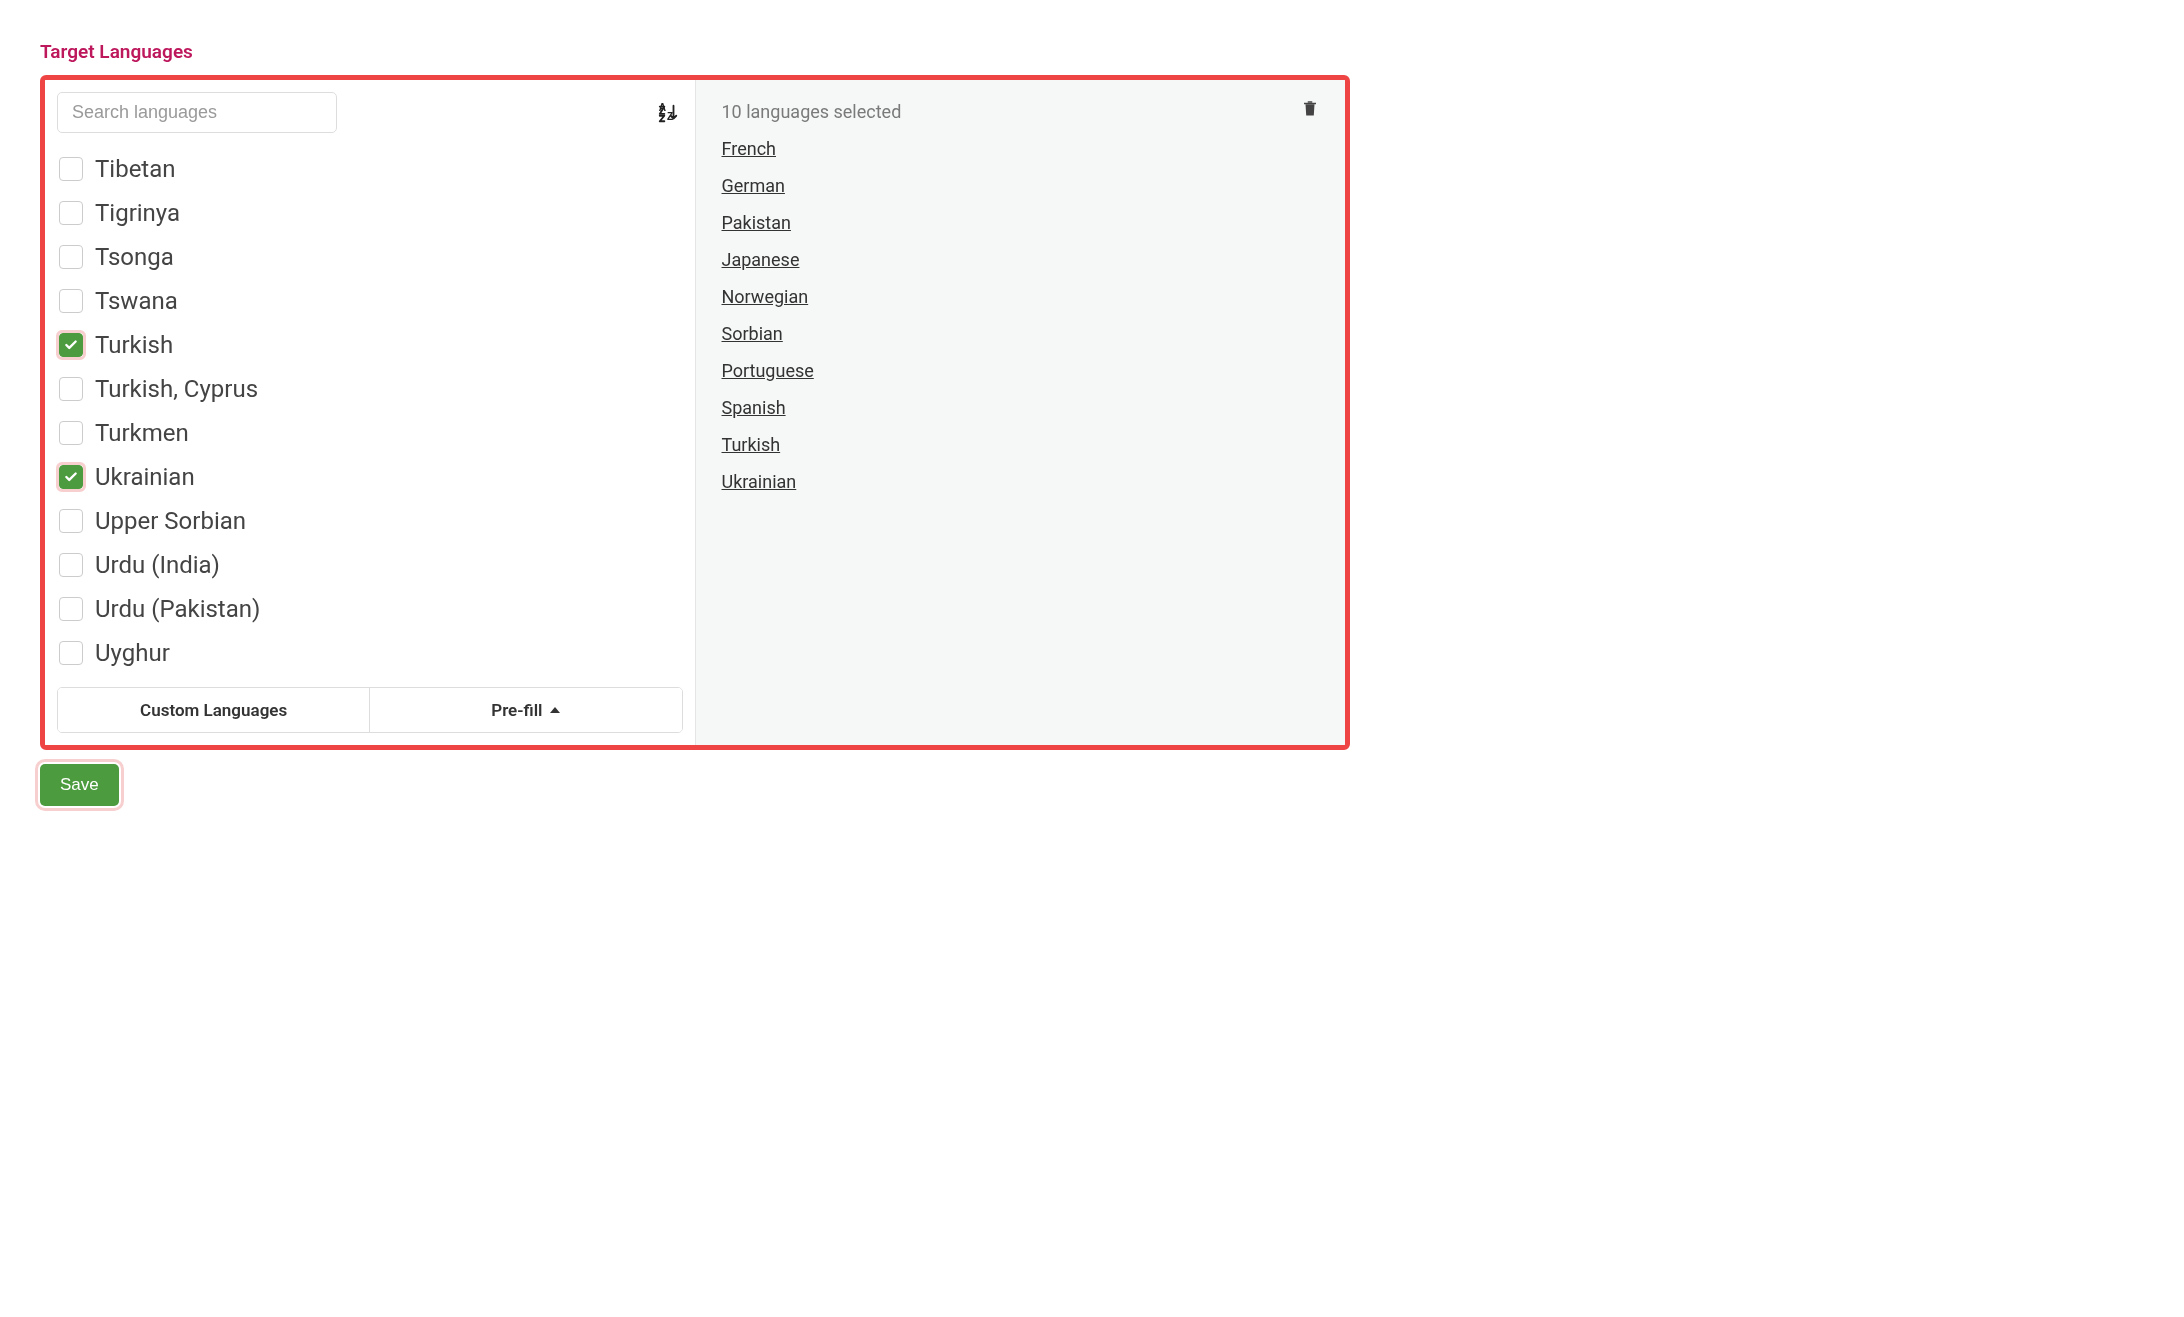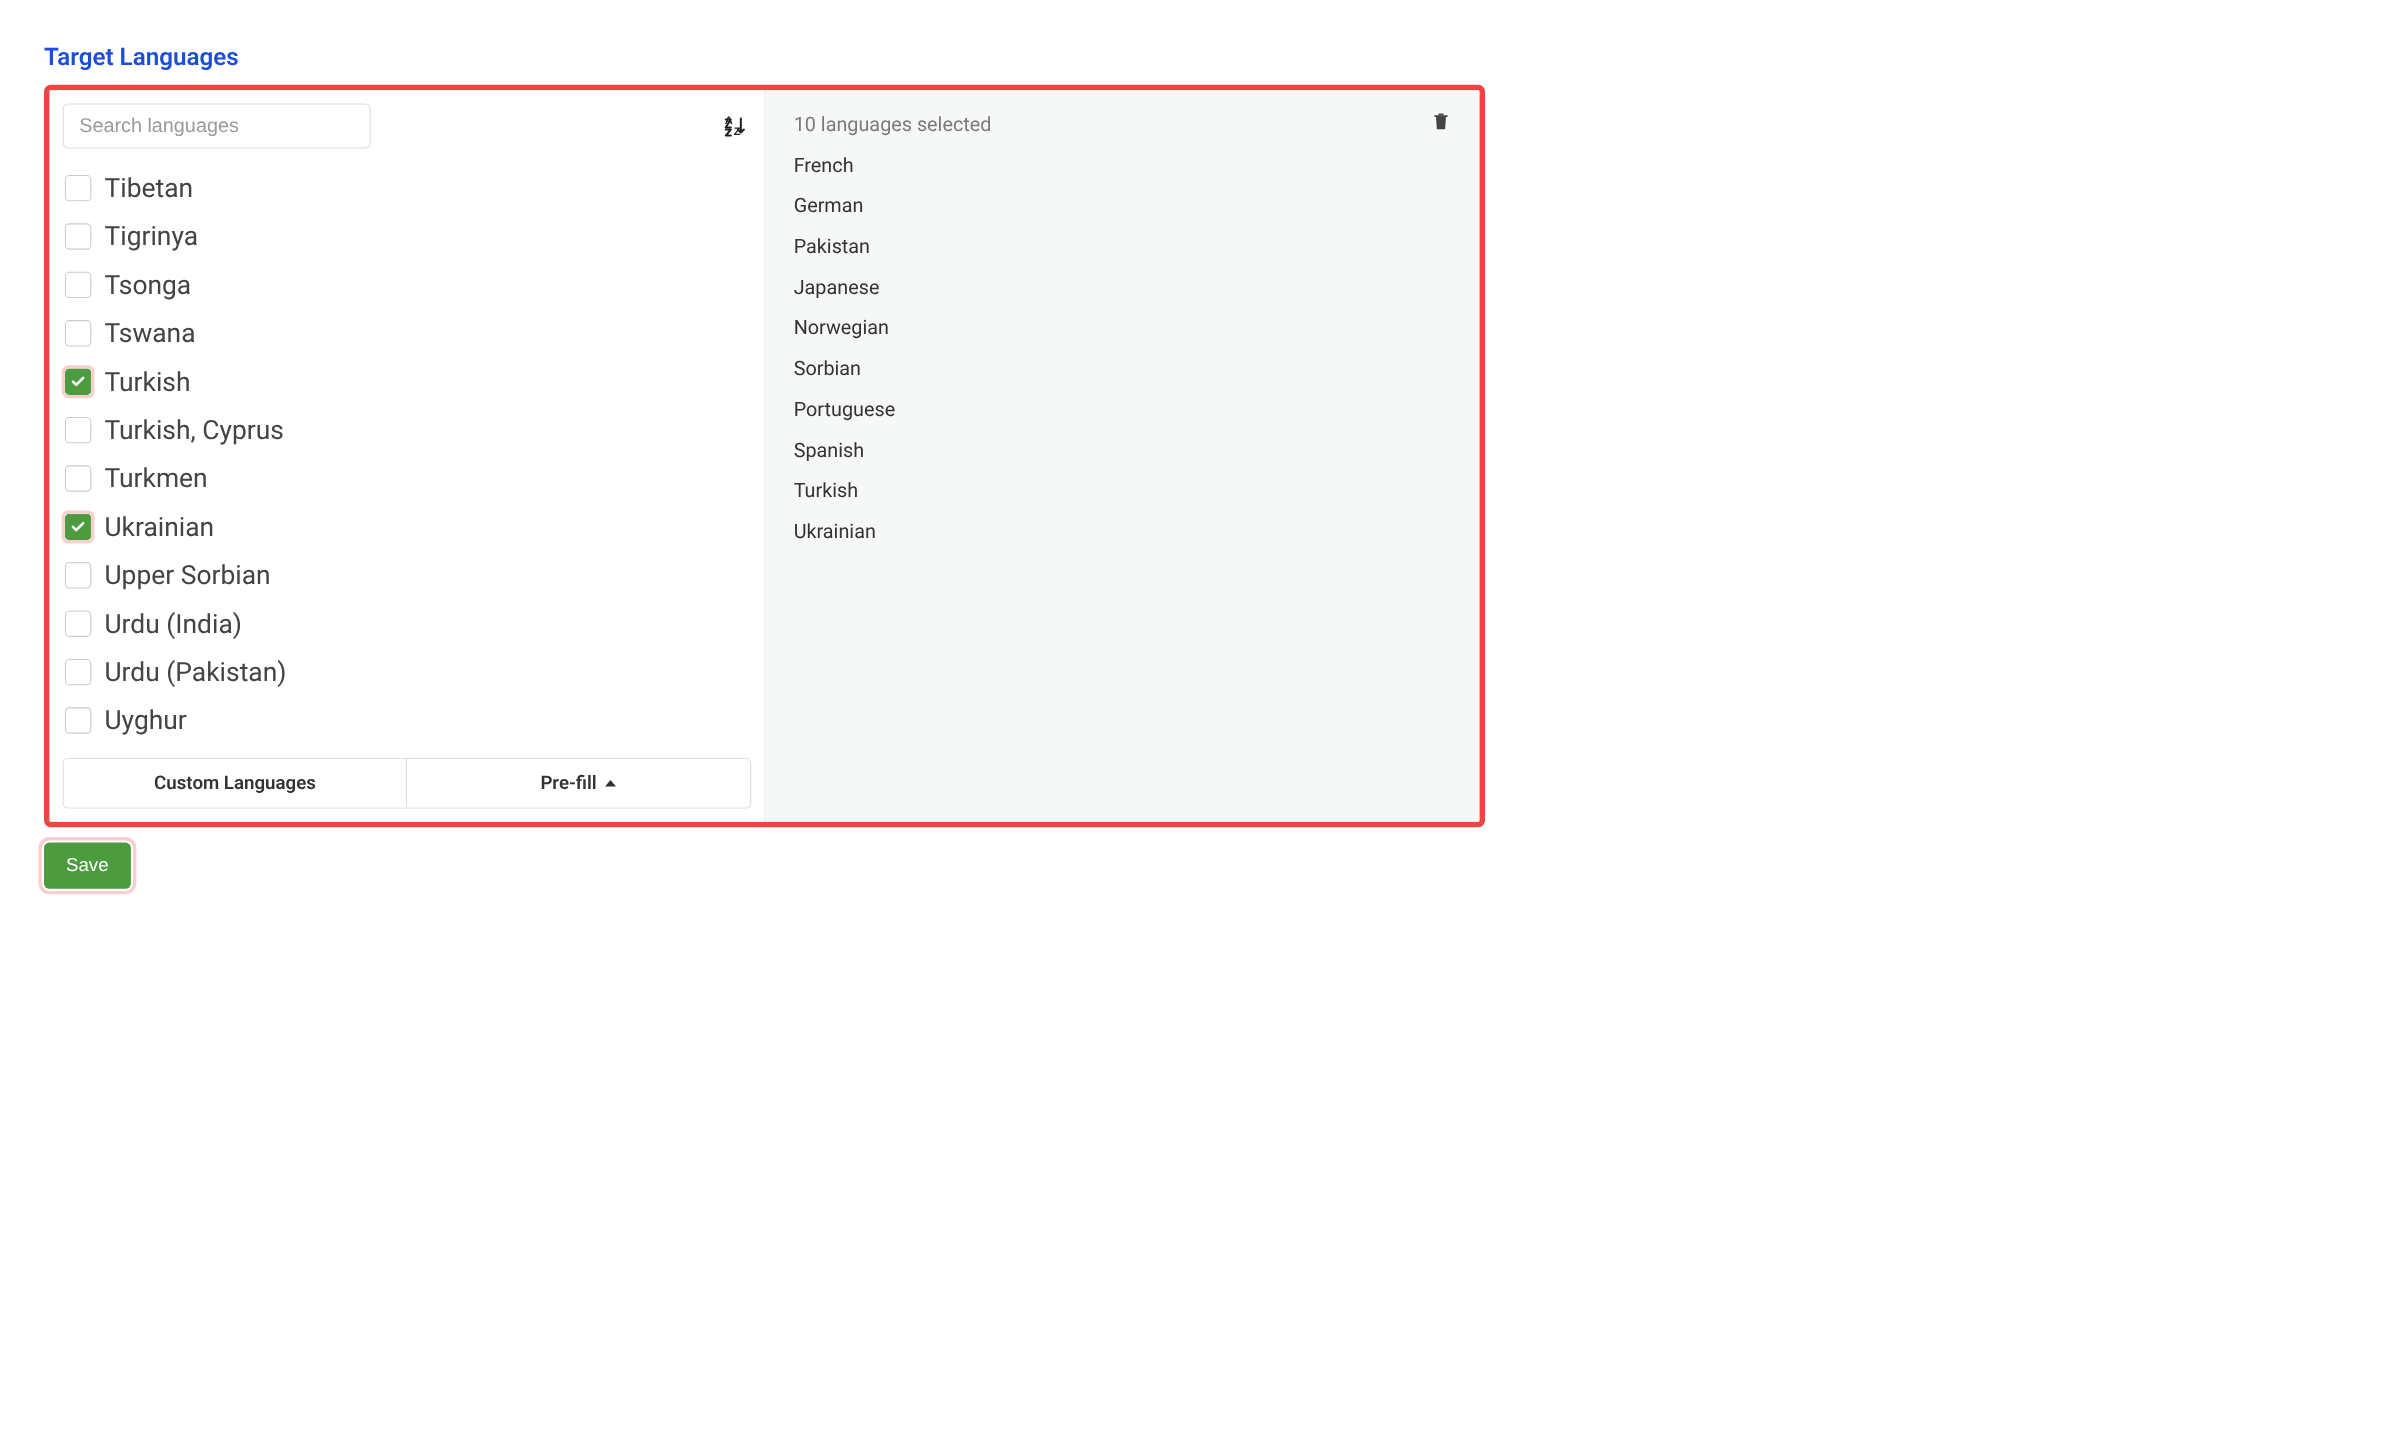--- a/index.html
+++ b/index.html
@@ -10,23 +10,23 @@
     body {
       font-family: -apple-system, BlinkMacSystemFont, "Segoe UI", Roboto, Helvetica, Arial, sans-serif;
       background: #fff;
       padding: 40px;
       color: #333;
     }
     .container {
       max-width: 1310px;
     }
     .section-title {
-      font-size: 22px;
+      font-size: 19px;
       font-weight: 600;
-      color: #1d4ed8;
+      color: #be185d;
       margin-bottom: 12px;
     }
     .panel-wrapper {
       border: 5px solid #ef4444;
       border-radius: 6px;
       display: flex;
       overflow: hidden;
     }
     .left-panel {
       flex: 1;
@@ -154,20 +154,21 @@
     }
     .selected-list {
       padding: 4px 26px;
       display: flex;
       flex-direction: column;
       gap: 16px;
     }
     .selected-item {
       font-size: 18px;
       color: #333;
+      text-decoration: underline;
     }
     .save-button {
       margin-top: 14px;
       background: #4c9c3f;
       color: #fff;
       border: none;
       padding: 11px 20px;
       font-size: 17px;
       font-weight: 500;
       border-radius: 5px;

